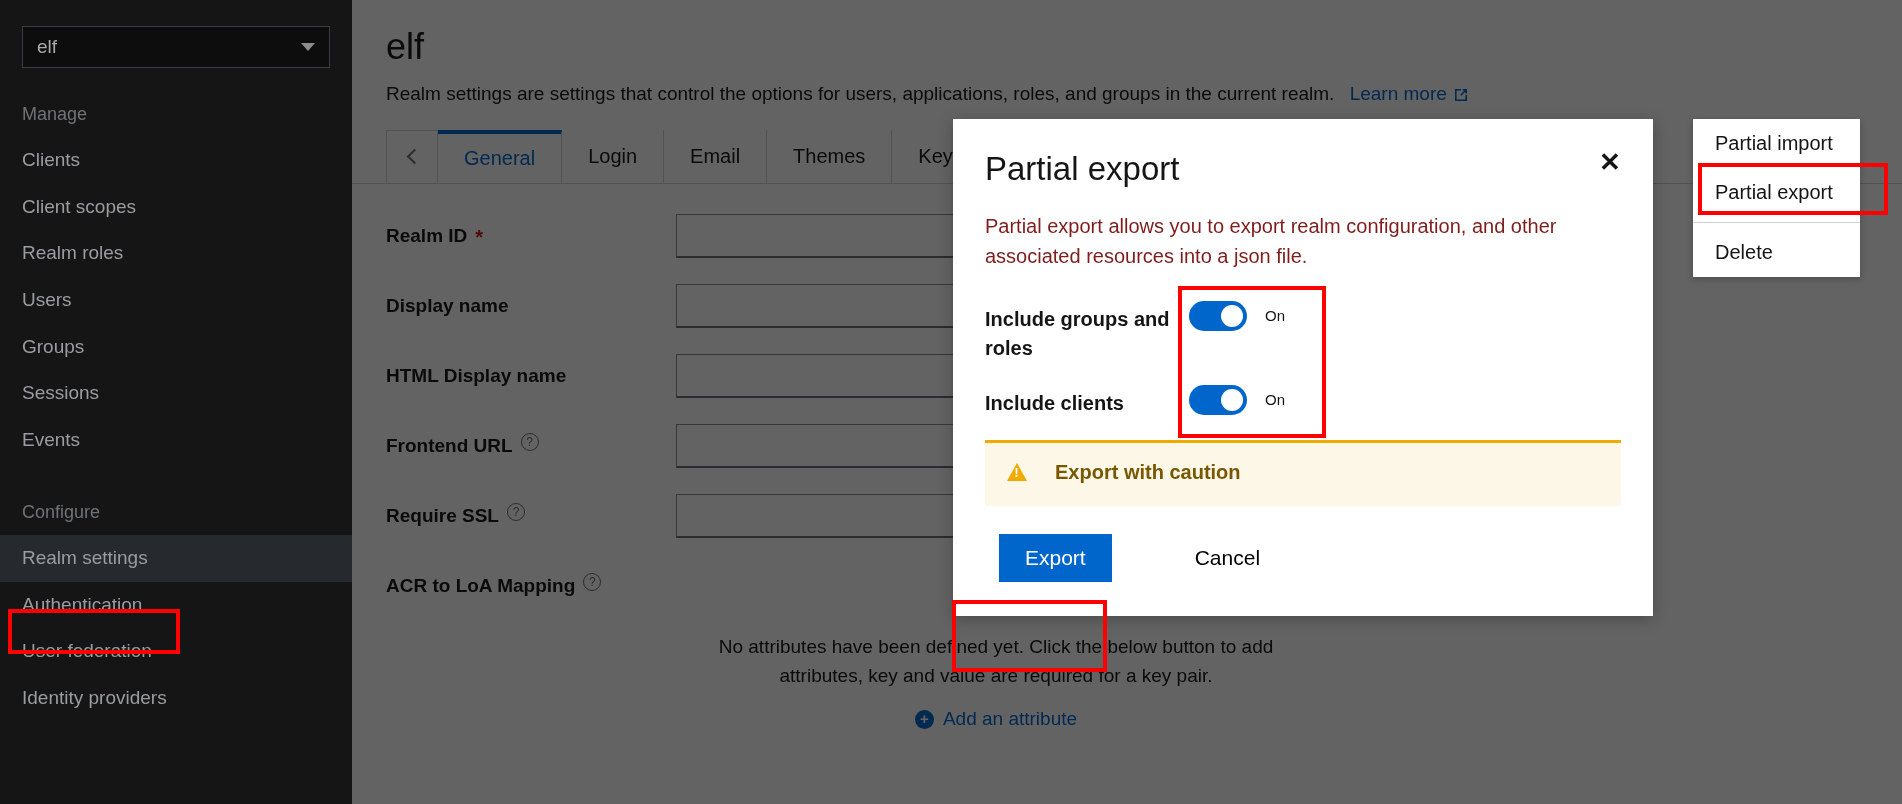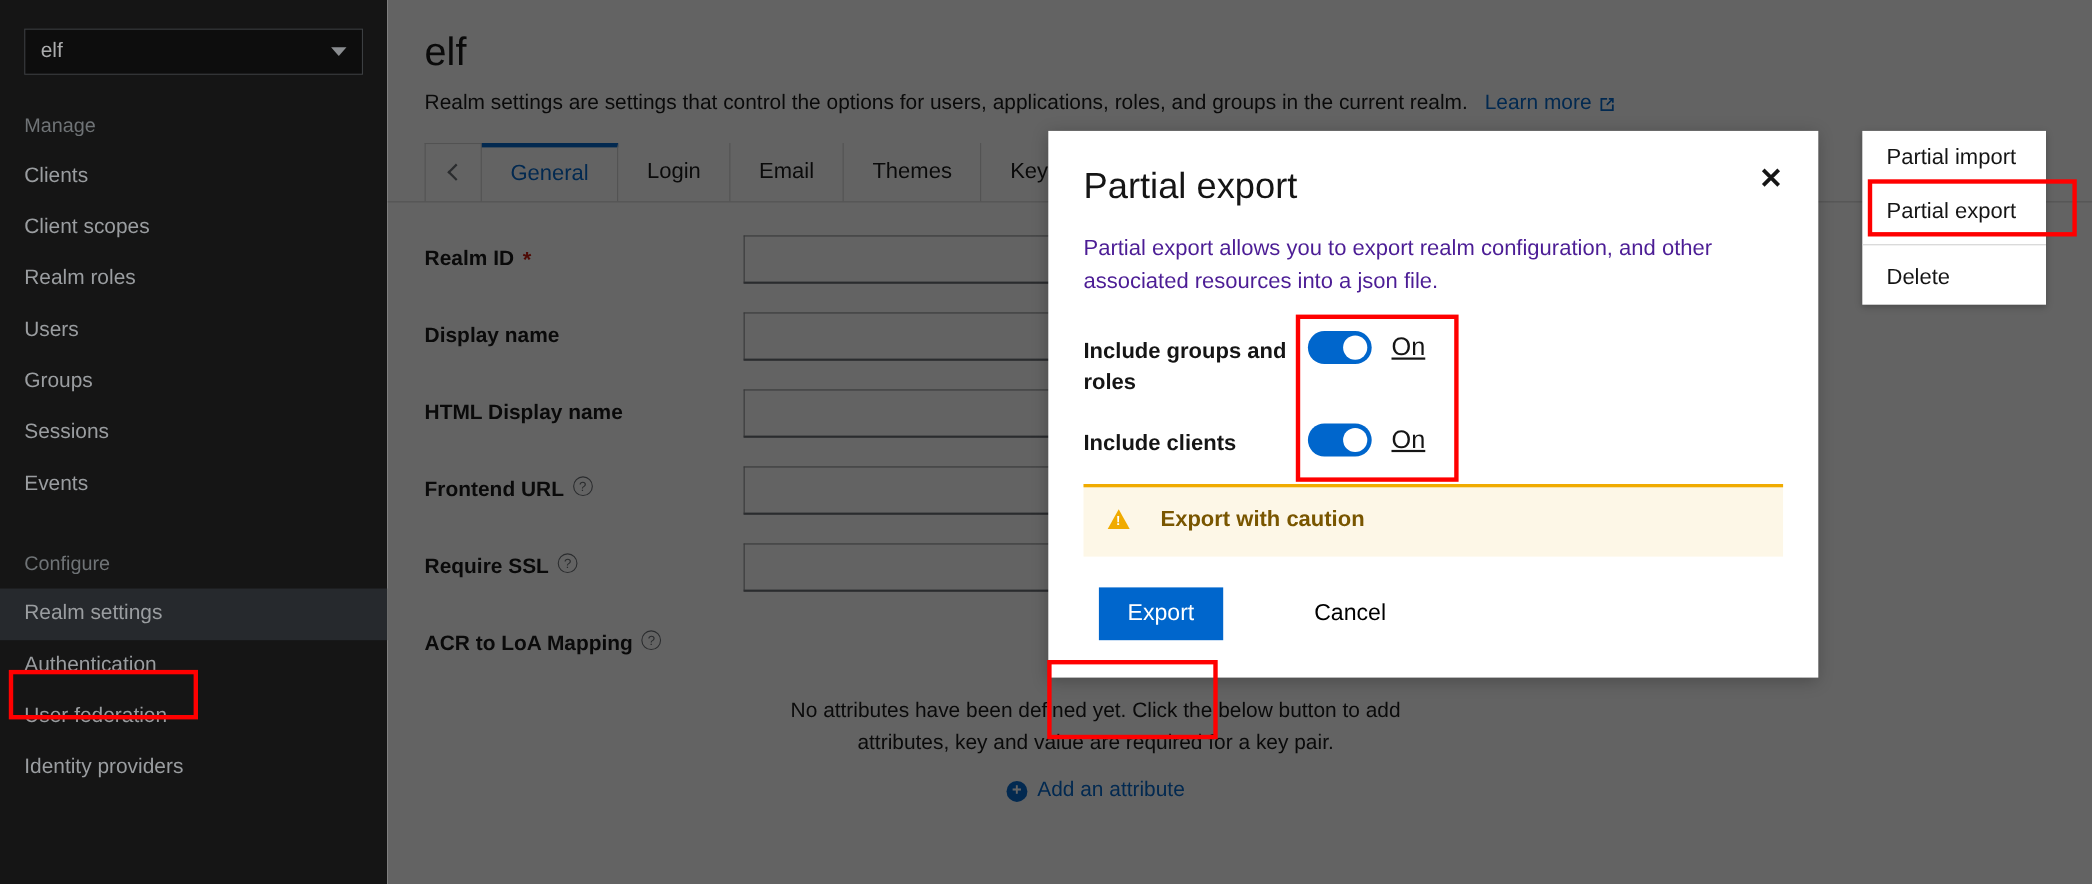--- a/index.html
+++ b/index.html
@@ -341,21 +341,21 @@
   }
   .modal-title {
     font-size: 33px;
     font-weight: 400;
     color: #151515;
     line-height: 1.2;
   }
   .modal-desc {
     margin-top: 22px;
     font-size: 20px;
-    color: #4c1d95;
+    color: #7f1d1d;
     line-height: 1.5;
     max-width: 600px;
   }
   .toggle-rows { margin-top: 30px; }
   .toggle-row {
     display: flex;
     align-items: flex-start;
     margin-bottom: 22px;
   }
   .toggle-label {
@@ -379,21 +379,21 @@
     position: relative;
     cursor: pointer;
   }
   .big-switch .knob2 {
     position: absolute;
     top: 4px; right: 4px;
     width: 22px; height: 22px;
     border-radius: 50%;
     background: #fff;
   }
-  .toggle-state { font-size: 23px; color: #151515; text-decoration: underline; }
+  .toggle-state { font-size: 15px; color: #151515; }
 
   .alert {
     margin-top: 10px;
     background: #fdf7e7;
     border-top: 3px solid #f0ab00;
     padding: 18px 22px 22px 22px;
   }
   .alert-head {
     display: flex;
     align-items: center;

